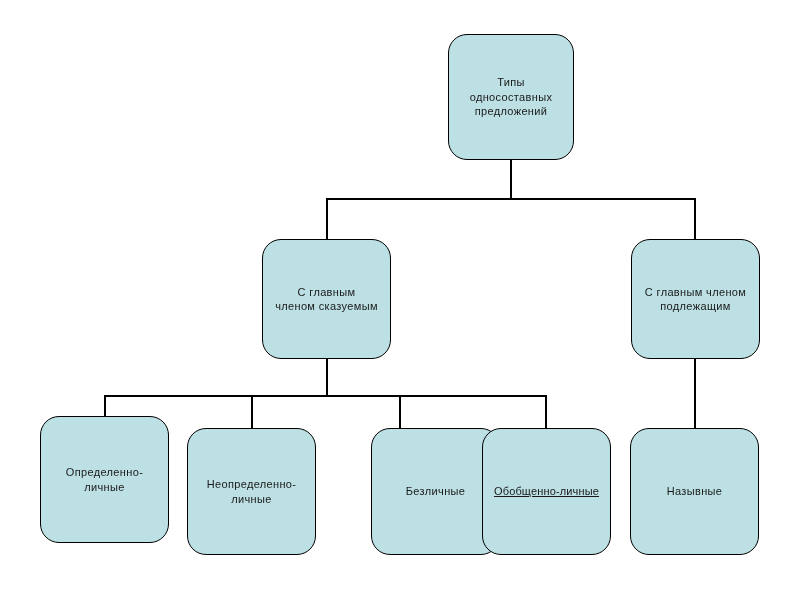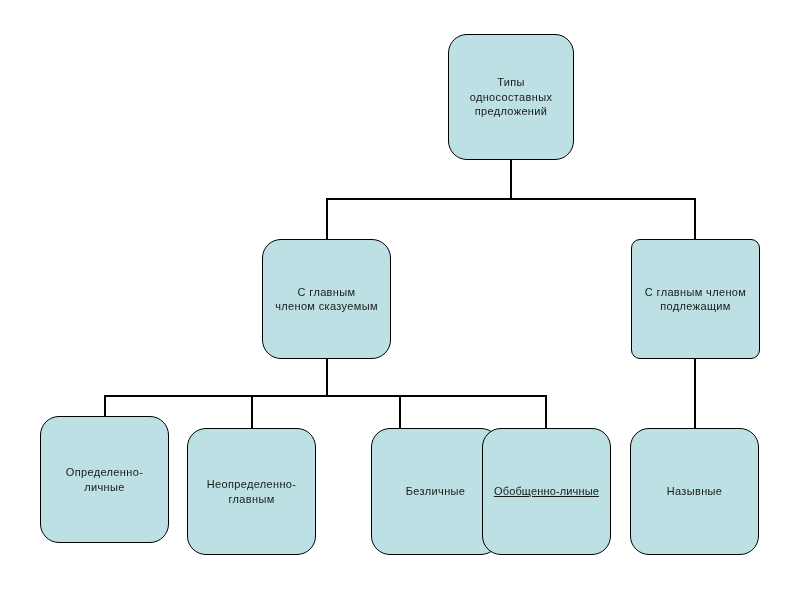--- a/index.html
+++ b/index.html
@@ -81,33 +81,33 @@
     <span class="label">Типы
 односоставных
 предложений</span>
   </div>
 
   <div class="node" style="left:262px; top:239px; width:129px; height:120px;justify-content:flex-end;">
     <span class="label">С главным
 членом сказуемым</span>
   </div>
 
-  <div class="node" style="left:631px; top:239px; width:129px; height:120px;border-radius:9px;">
+  <div class="node" style="left:631px; top:239px; width:129px; height:120px;">
     <span class="label">С главным членом
 подлежащим</span>
   </div>
 
   <div class="node" style="left:40px; top:416px; width:129px; height:127px;">
     <span class="label">Определенно-
 личные</span>
   </div>
 
   <div class="node" style="left:187px; top:428px; width:129px; height:127px;">
     <span class="label">Неопределенно-
-главным</span>
+личные</span>
   </div>
 
   <div class="node" style="left:335px; top:428px; width:129px; height:127px;margin-left:36px;">
     <span class="label">Безличные</span>
   </div>
 
   <div class="node wide" style="left:482px; top:428px; width:129px; height:127px;">
     <span class="label">Обобщенно-личные</span>
   </div>
 

